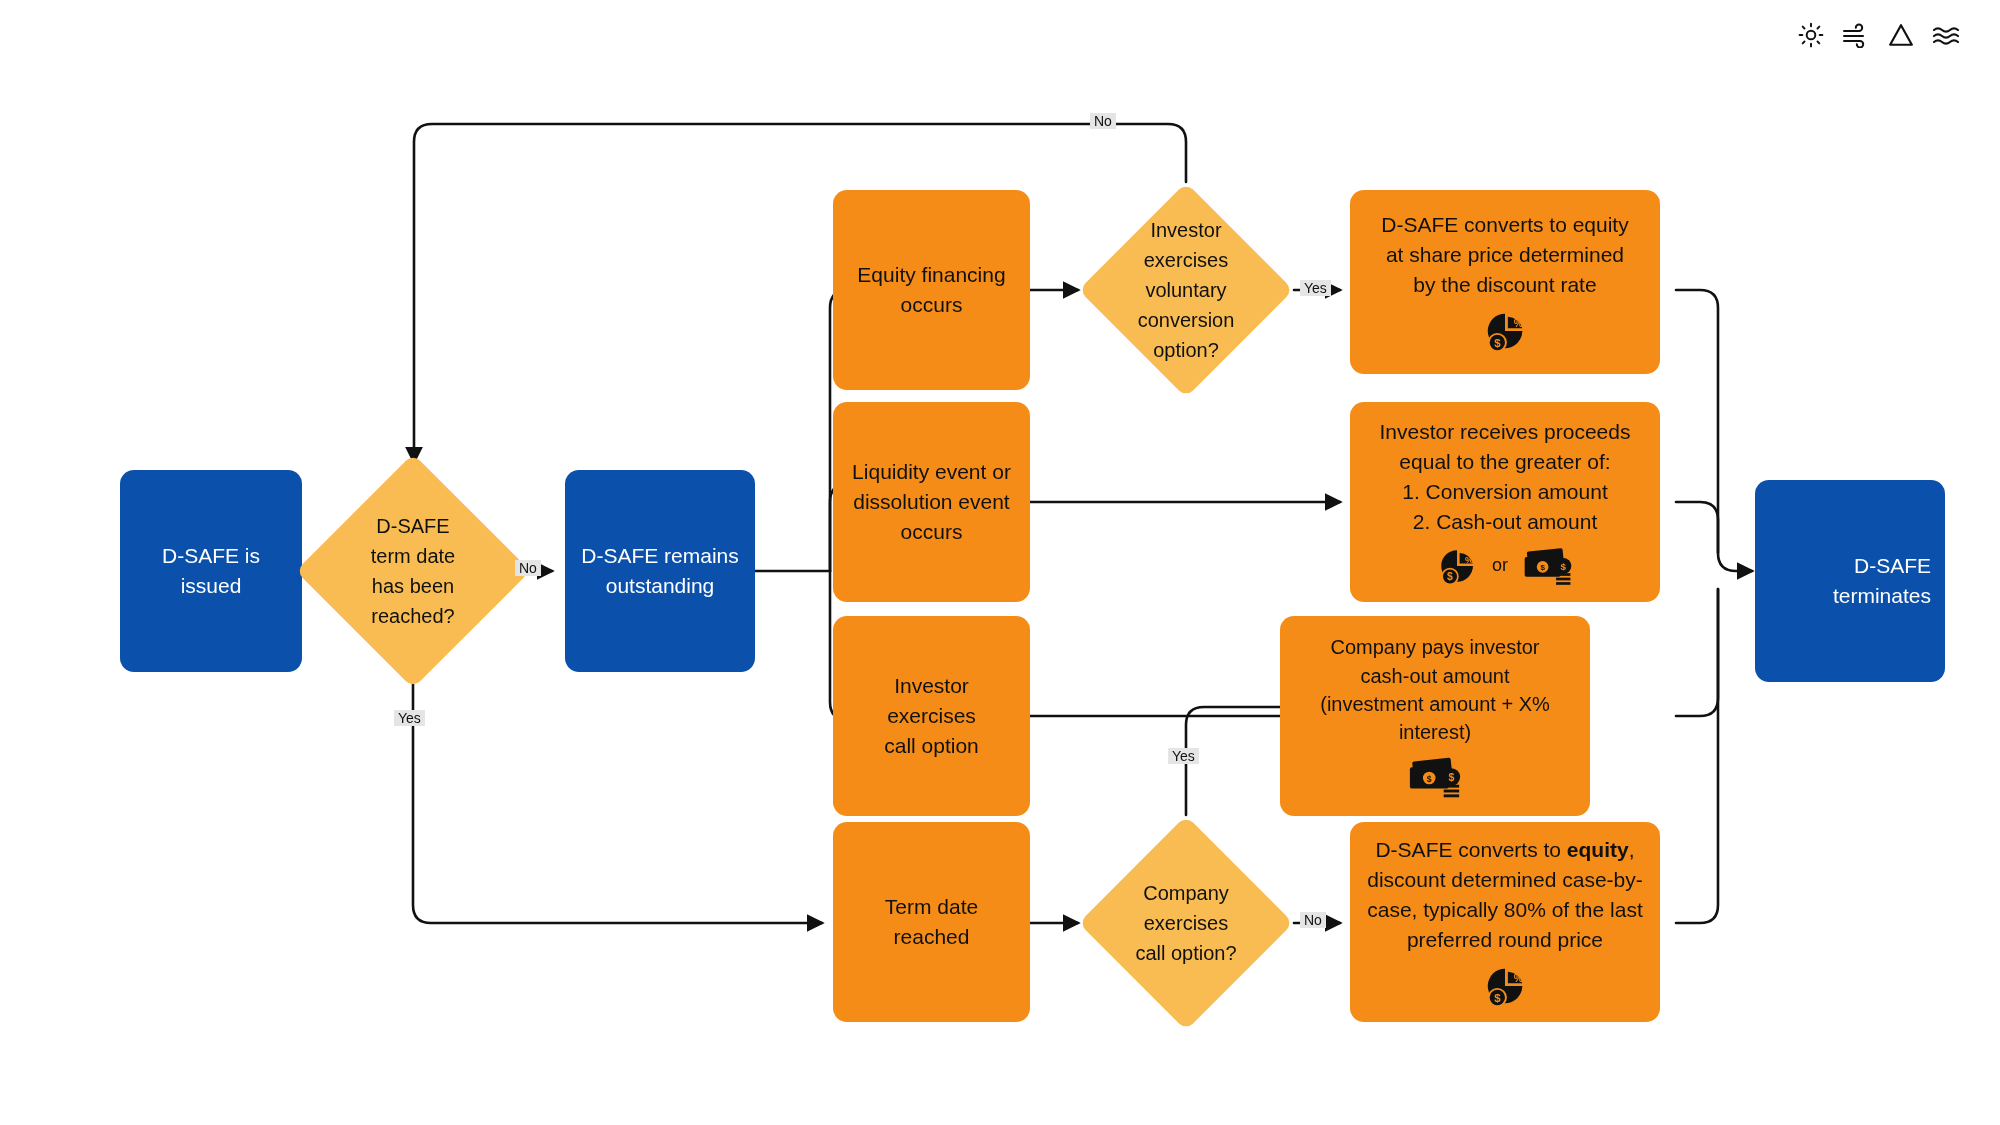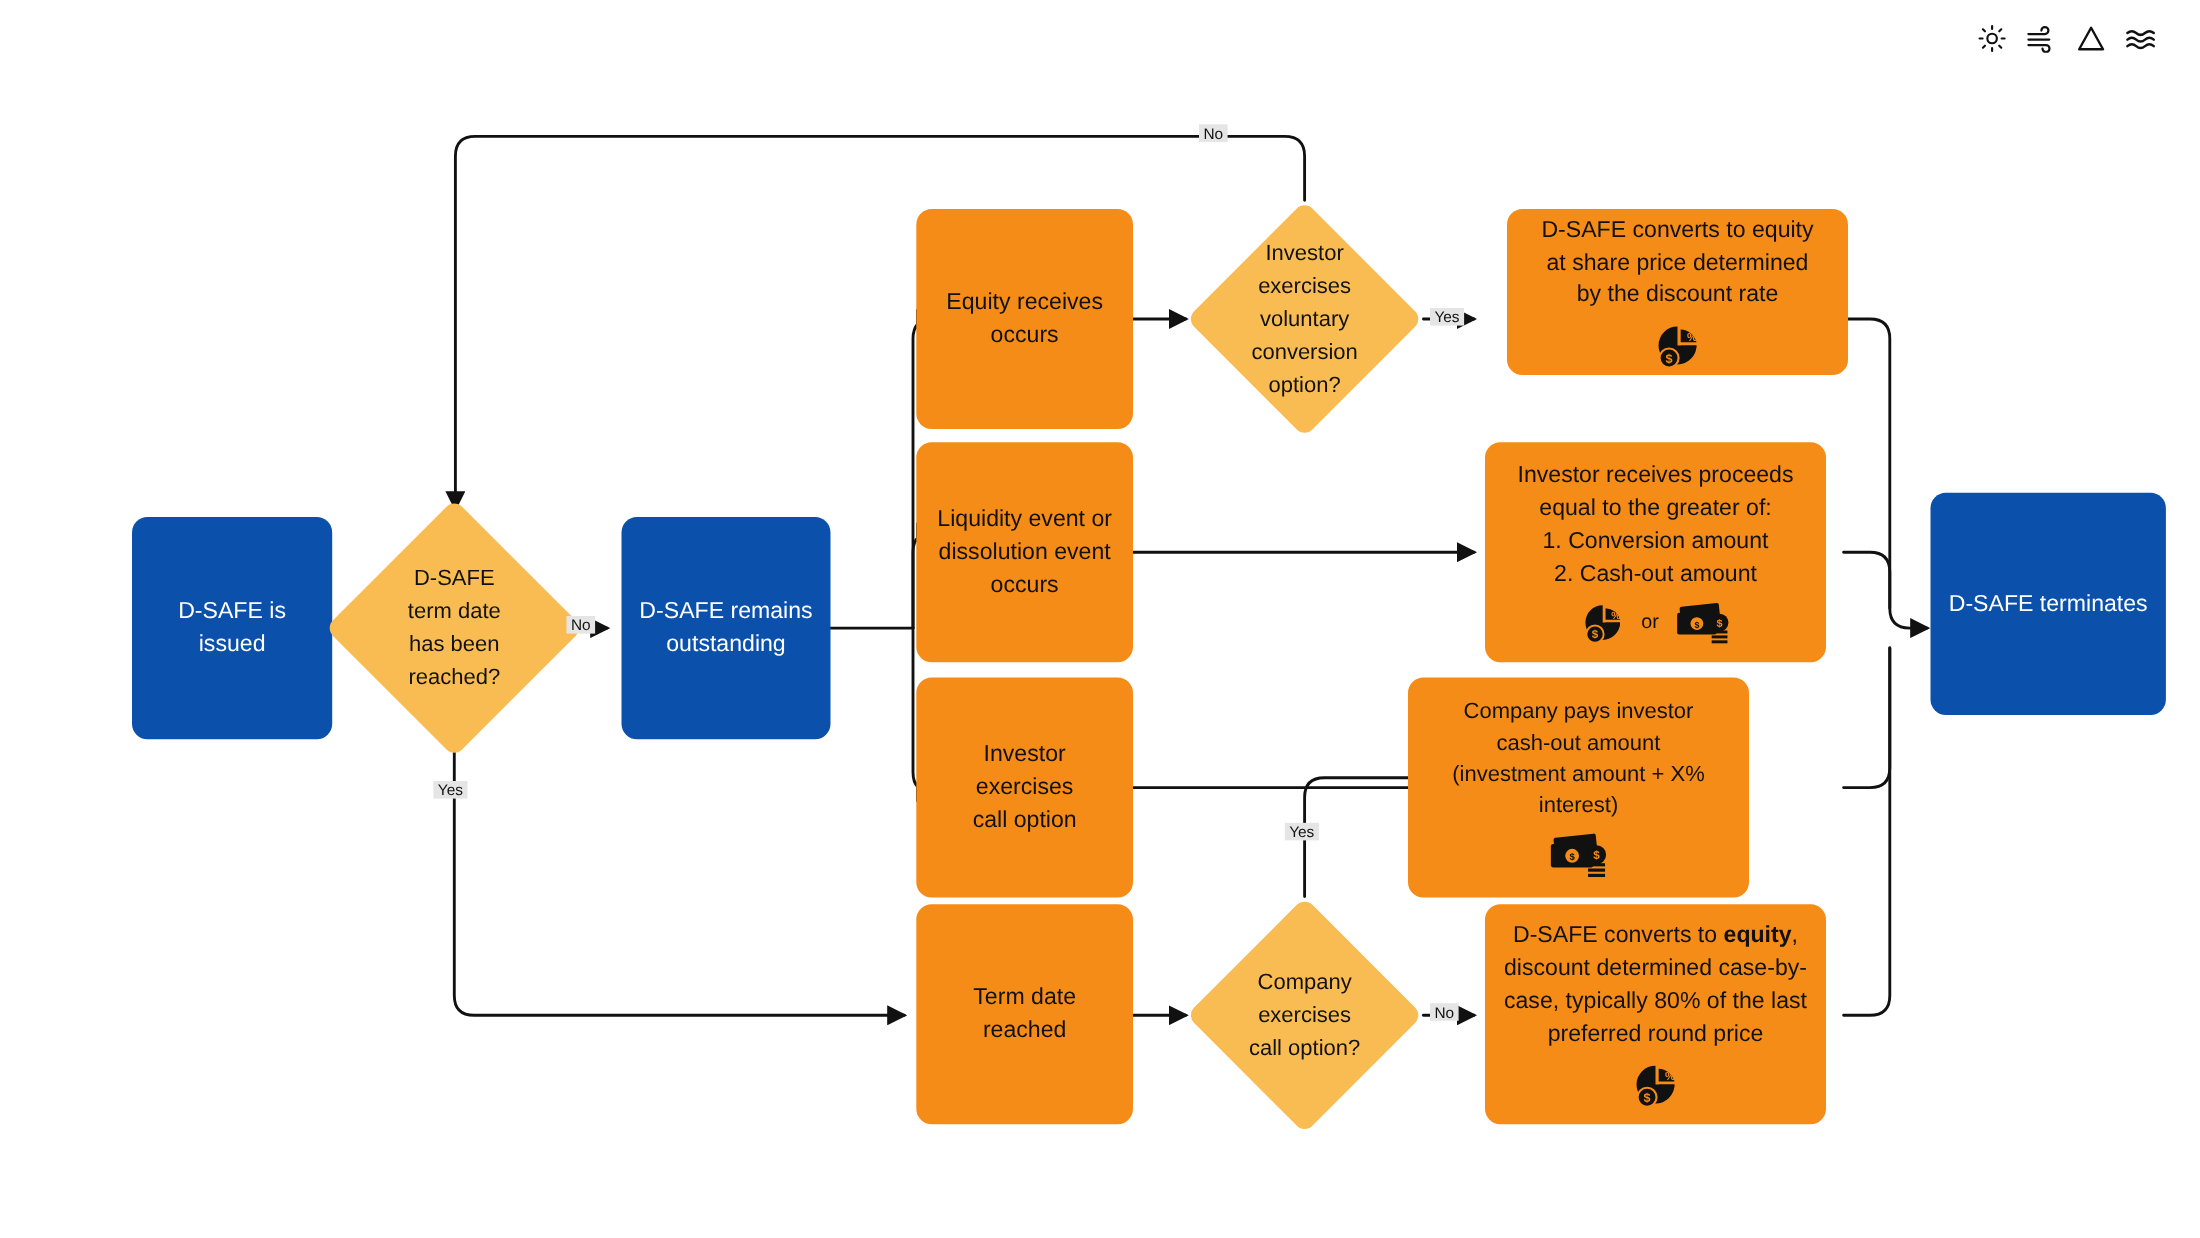--- a/index.html
+++ b/index.html
@@ -131,21 +131,21 @@
 has been
 reached?</div>
   </div>
 
   <div class="node rect blue" style="left:565px;top:470px;width:190px;height:202px;">
     <div class="nodetext">D-SAFE remains
 outstanding</div>
   </div>
 
   <div class="node rect orange" style="left:833px;top:190px;width:197px;height:200px;">
-    <div class="nodetext">Equity receives
+    <div class="nodetext">Equity financing
 occurs</div>
   </div>
 
   <div class="node rect orange" style="left:833px;top:402px;width:197px;height:200px;">
     <div class="nodetext">Liquidity event or
 dissolution event
 occurs</div>
   </div>
 
   <div class="node rect orange" style="left:833px;top:616px;width:197px;height:200px;">
@@ -166,21 +166,21 @@
 option?</div>
   </div>
 
   <div class="diamond" style="left:1110px;top:847px;width:152px;height:152px;">
     <div class="dshape"></div>
     <div class="dtext">Company
 exercises
 call option?</div>
   </div>
 
-  <div class="node rect orange" style="left:1350px;top:190px;width:310px;height:151px;margin-left:20px;">
+  <div class="node rect orange" style="left:1350px;top:190px;width:310px;height:184px;">
     <div class="nodetext">D-SAFE converts to equity
 at share price determined
 by the discount rate</div>
     <div class="iconrow">
       <svg width="46" height="46" viewBox="0 0 48 48">
         <path d="M24 6 a18 18 0 1 0 18 18 H24 Z" fill="#111"></path>
         <path d="M27 9 a16 16 0 0 1 15 12 H27 Z" fill="#111"></path>
         <path d="M27 24 H42 a15.5 15.5 0 0 1 -6 12 Z" fill="#111"></path>
         <text x="33" y="20" font-size="11" font-weight="bold" fill="#f58c18" font-family="'Liberation Sans',sans-serif">%</text>
         <circle cx="16" cy="36" r="9" fill="#111" stroke="#f58c18" stroke-width="2"></circle>
@@ -246,21 +246,21 @@
         <path d="M24 6 a18 18 0 1 0 18 18 H24 Z" fill="#111"></path>
         <path d="M27 9 a16 16 0 0 1 15 12 H27 Z" fill="#111"></path>
         <path d="M27 24 H42 a15.5 15.5 0 0 1 -6 12 Z" fill="#111"></path>
         <text x="33" y="20" font-size="11" font-weight="bold" fill="#f58c18" font-family="'Liberation Sans',sans-serif">%</text>
         <circle cx="16" cy="36" r="9" fill="#111" stroke="#f58c18" stroke-width="2"></circle>
         <text x="16" y="40.5" font-size="12" font-weight="bold" fill="#f58c18" text-anchor="middle" font-family="'Liberation Sans',sans-serif">$</text>
       </svg>
     </div>
   </div>
 
-  <div class="node rect blue" style="left:1755px;top:448px;width:214px;height:202px;text-align:right;">
+  <div class="node rect blue" style="left:1755px;top:480px;width:190px;height:202px;text-align:right;">
     <div class="nodetext">D-SAFE terminates</div>
   </div>
 
   <div class="edgelabel" style="left:515px;top:560px;">No</div>
   <div class="edgelabel" style="left:394px;top:710px;">Yes</div>
   <div class="edgelabel" style="left:1300px;top:280px;">Yes</div>
   <div class="edgelabel" style="left:1090px;top:113px;">No</div>
   <div class="edgelabel" style="left:1168px;top:748px;">Yes</div>
   <div class="edgelabel" style="left:1300px;top:912px;">No</div>
 

